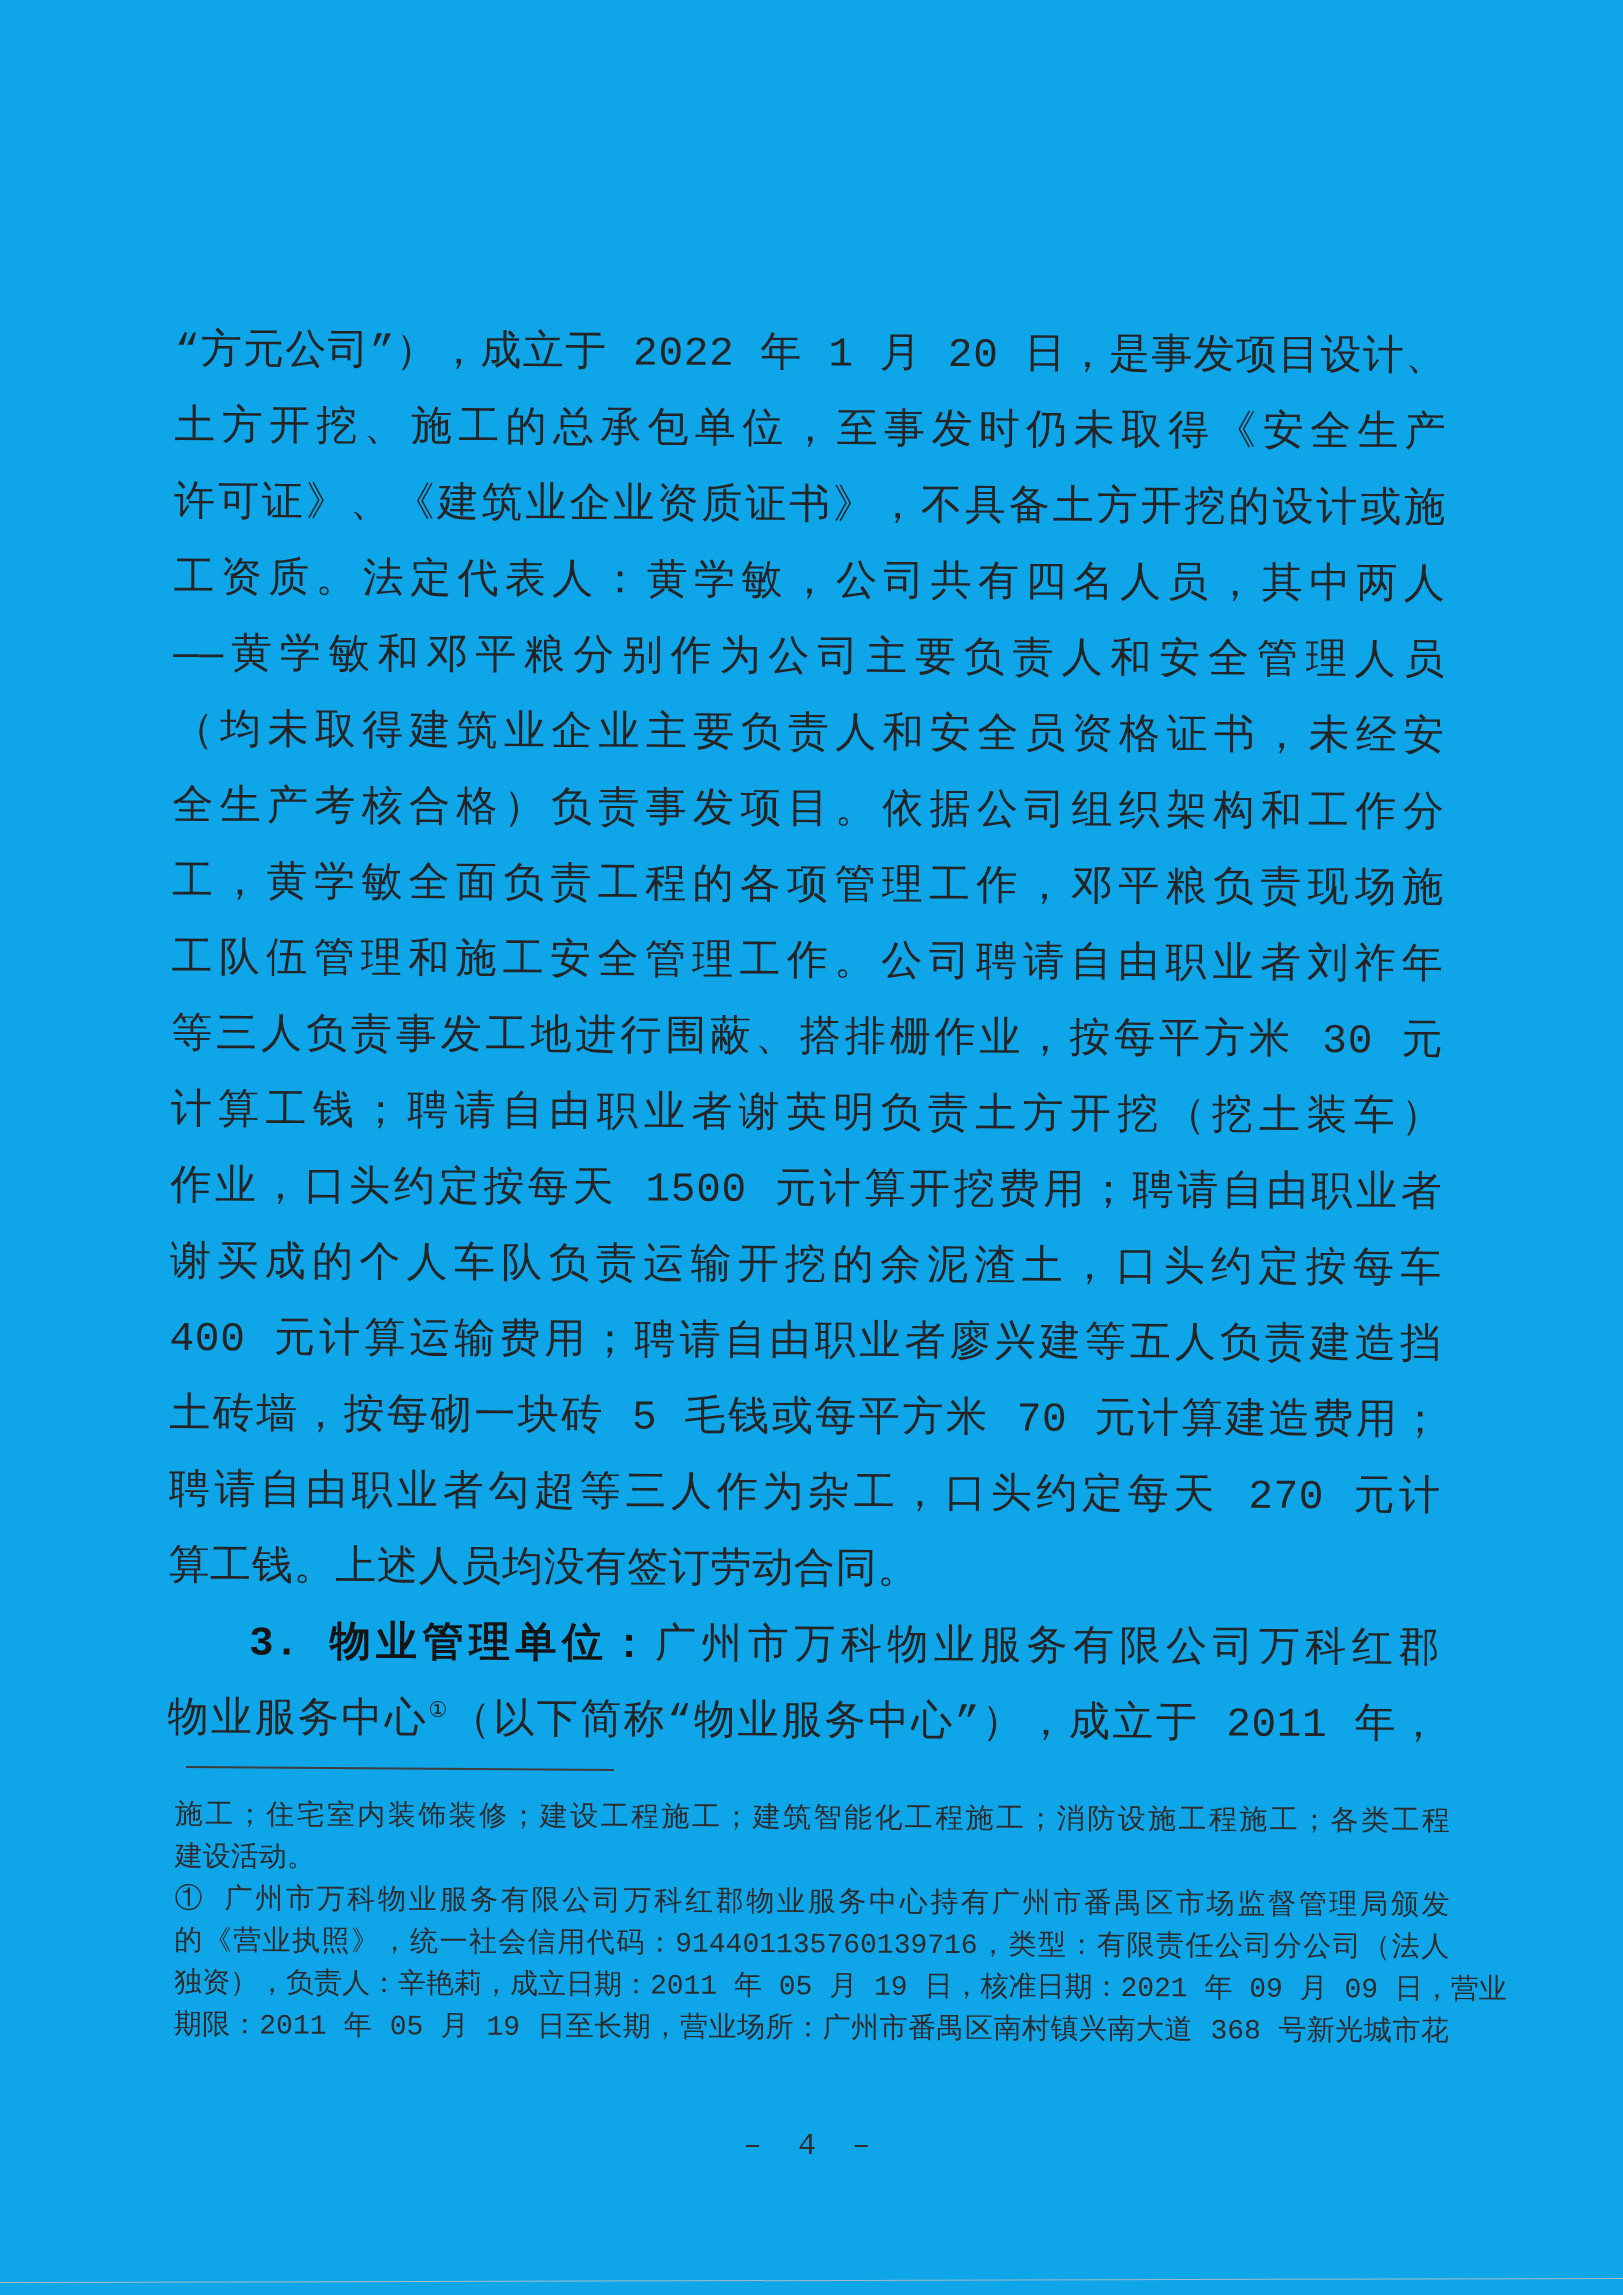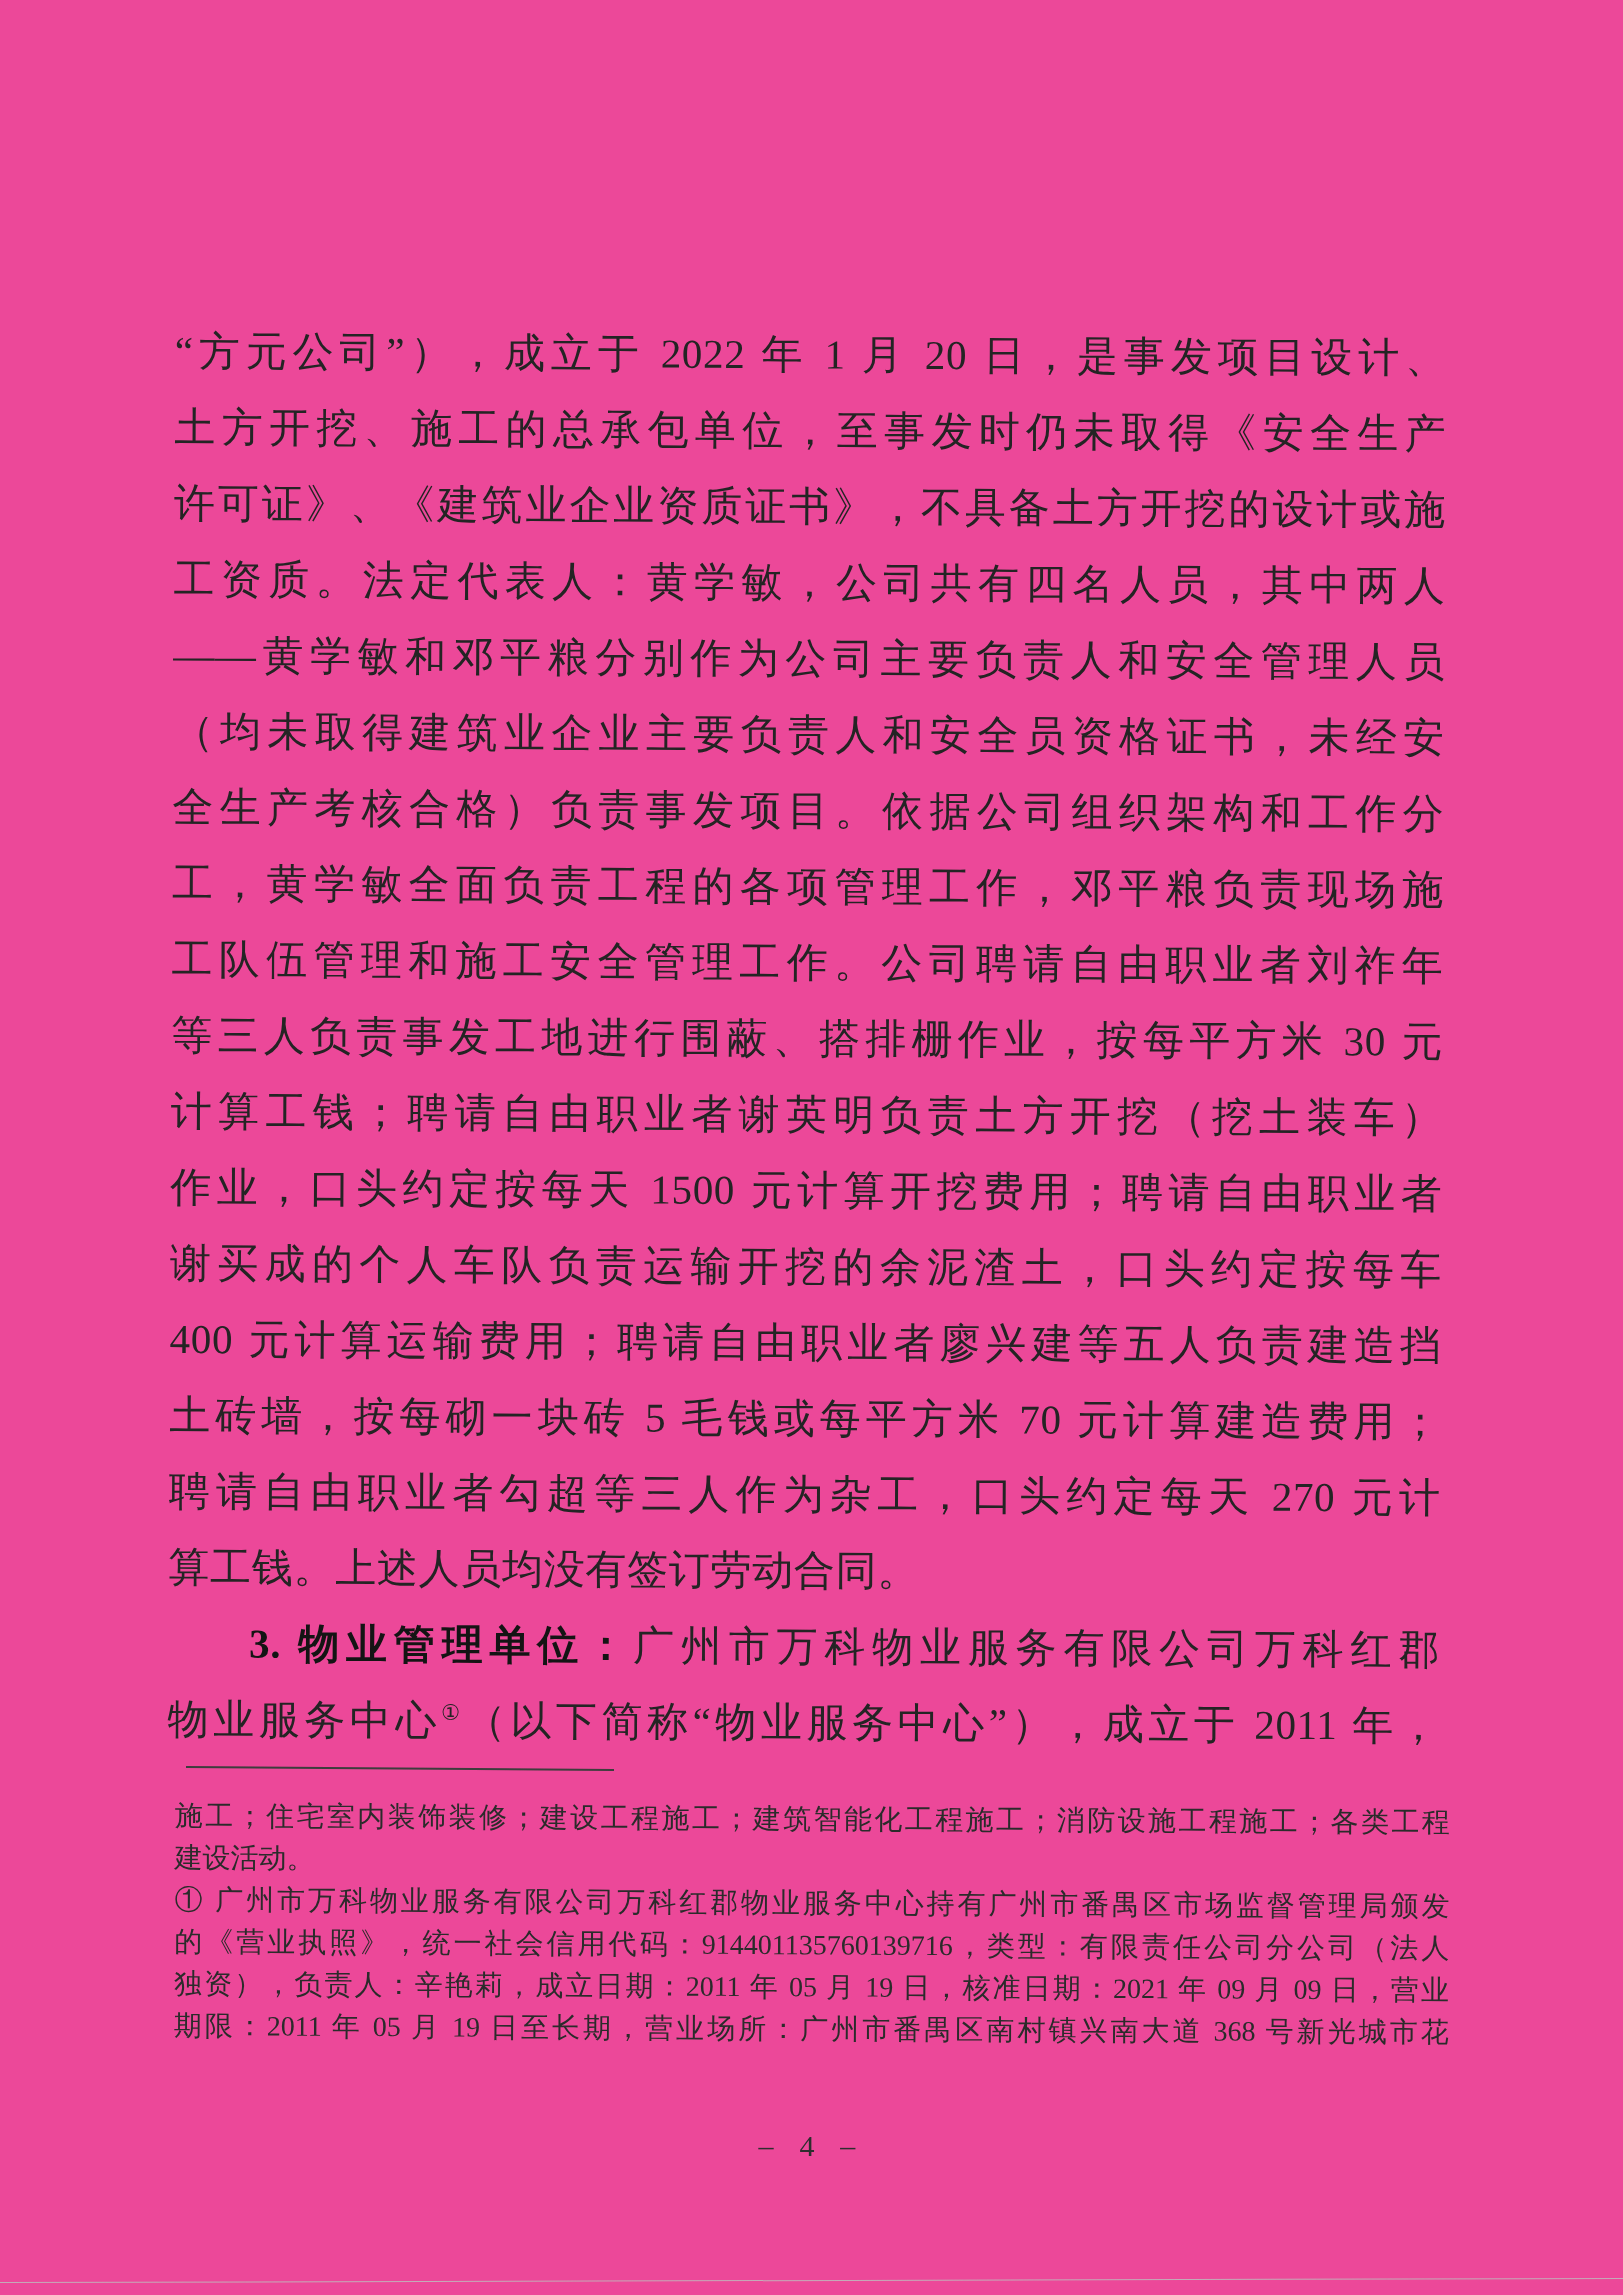--- a/index.html
+++ b/index.html
@@ -4,23 +4,23 @@
 <style>
   html, body {
     margin: 0;
     padding: 0;
     background: #ffffff;
   }
   .page {
     position: relative;
     width: 1623px;
     height: 2295px;
-    background: #ec4899;
+    background: #0ea5e9;
     overflow: hidden;
-    font-family: Liberation Serif, serif;
+    font-family: Liberation Mono, monospace;
     color: #222222;
   }
   
   .content {
     position: absolute;
     left: 175px;
     top: 313px;
     width: 1272px;
     transform: rotate(0.3deg);
     transform-origin: top left;

